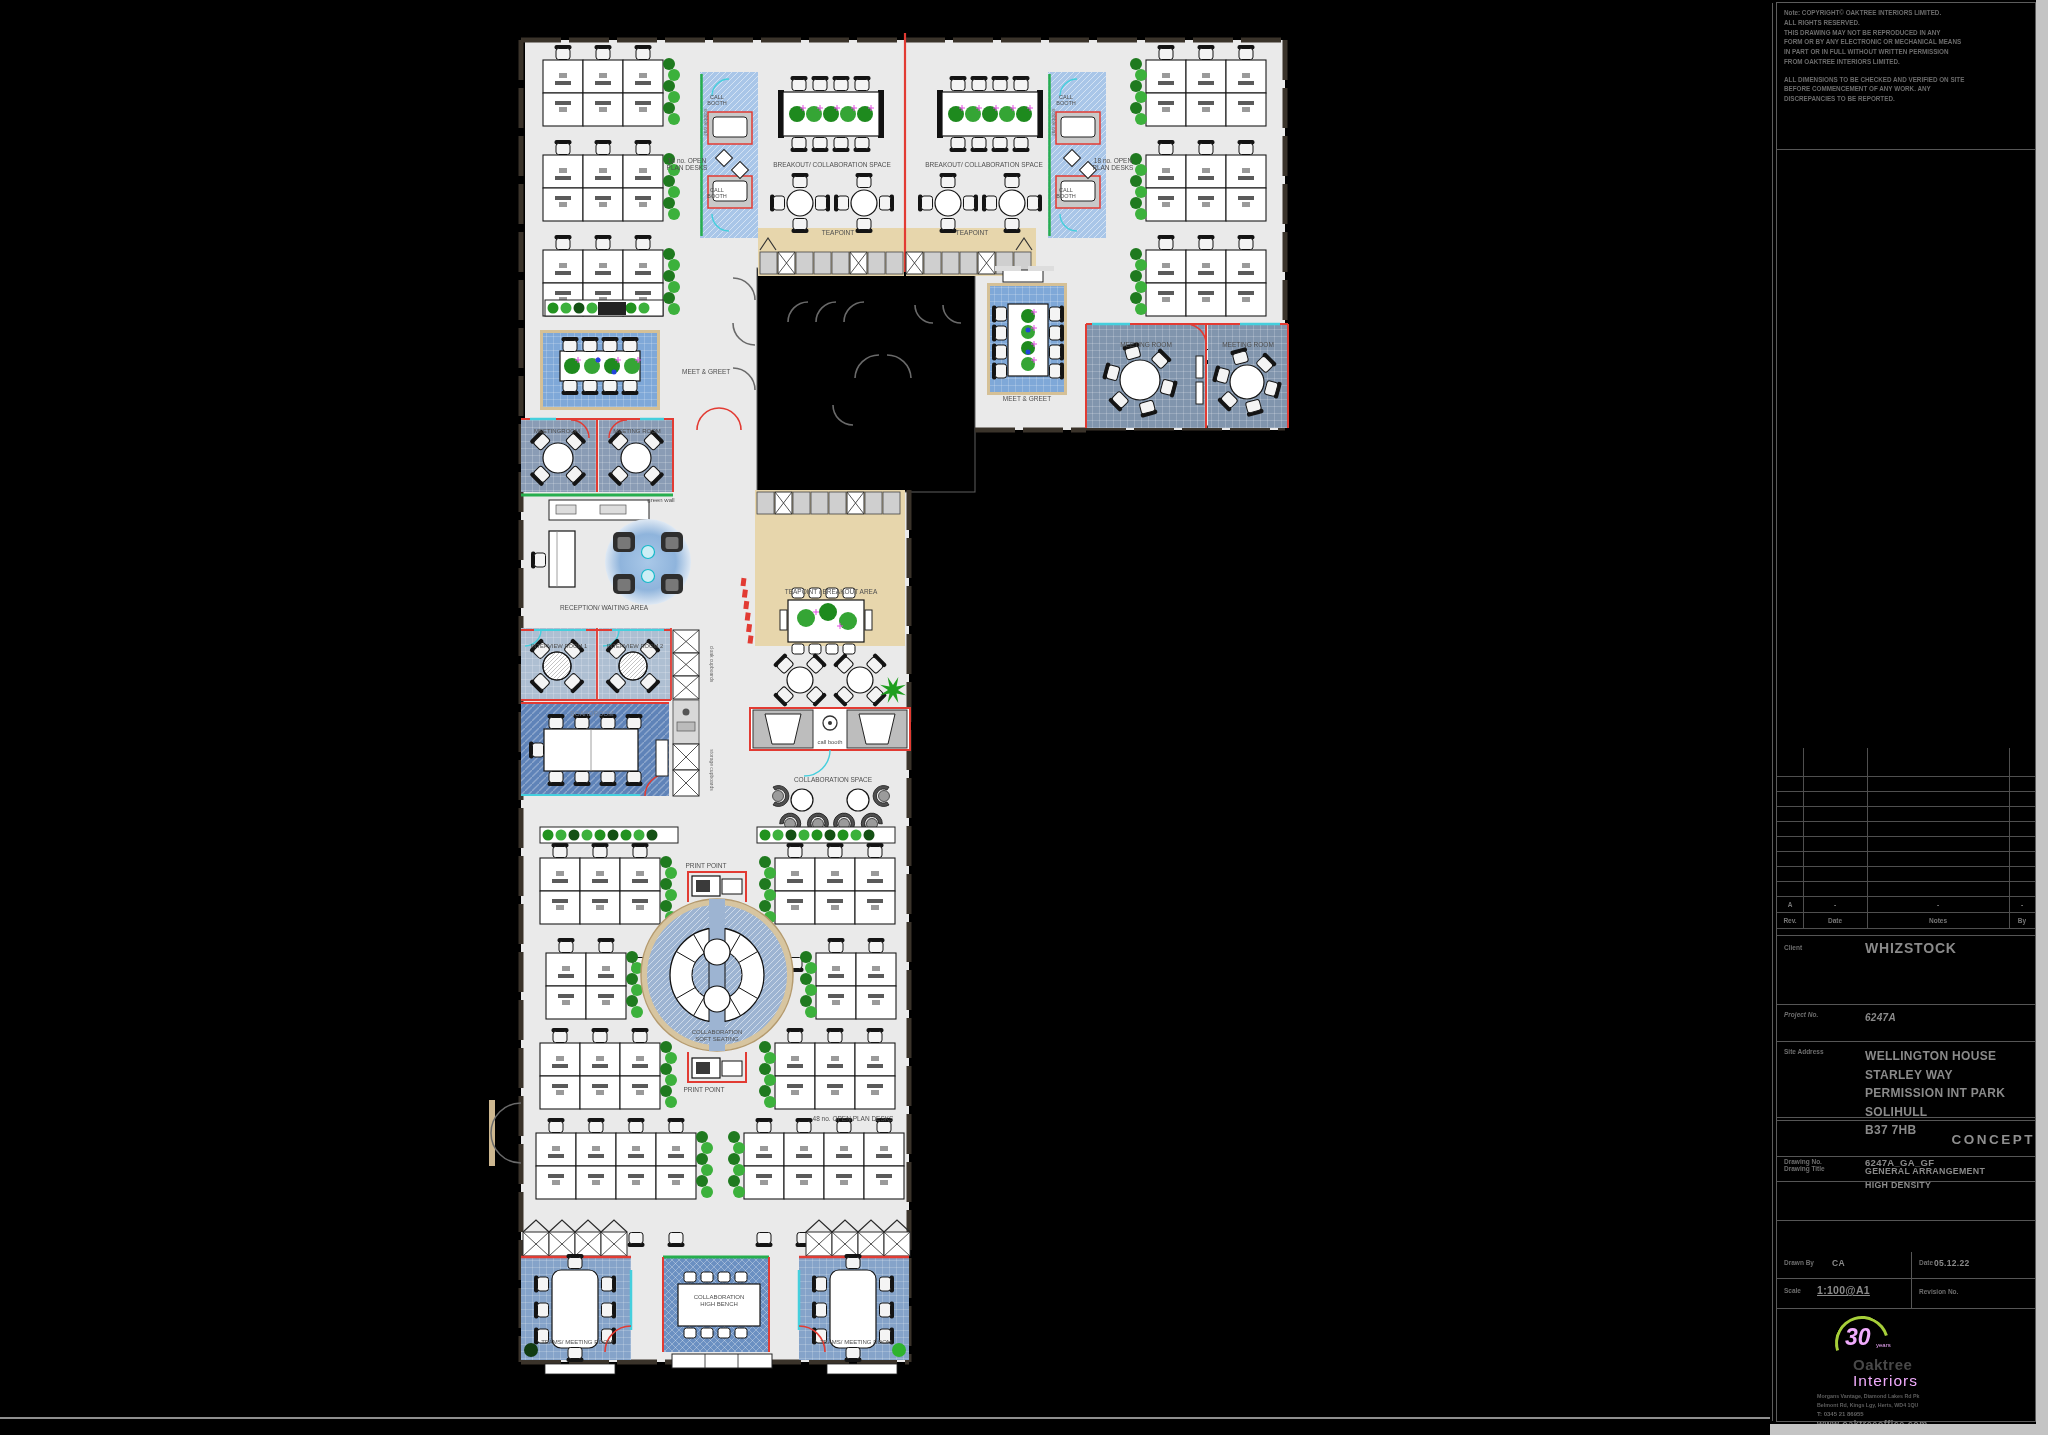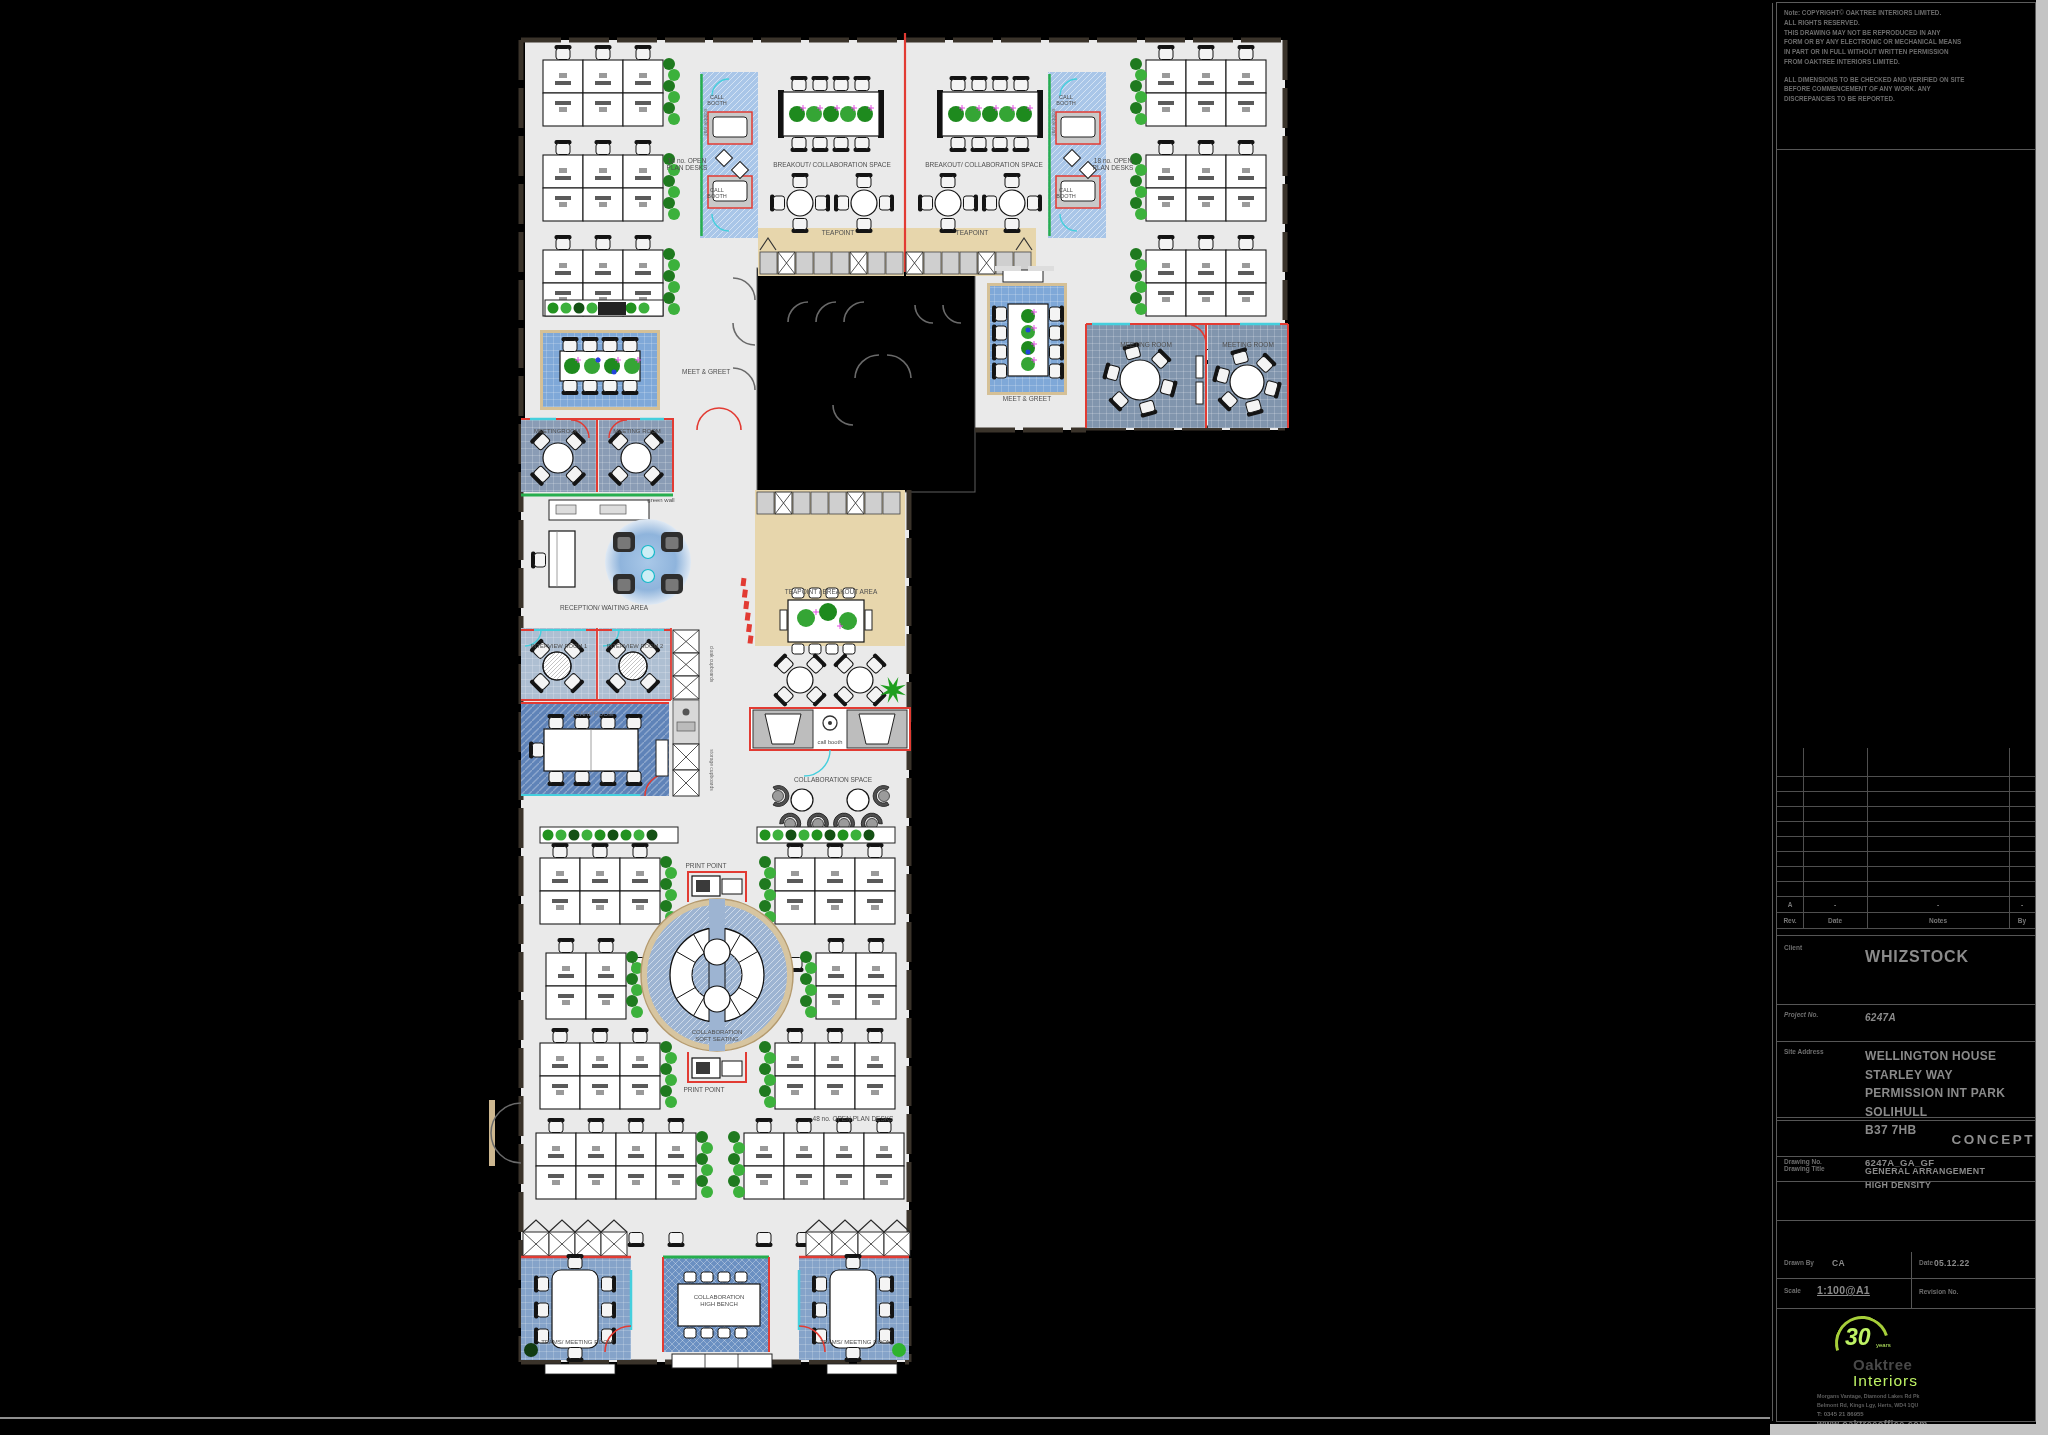--- a/index.html
+++ b/index.html
@@ -17,21 +17,21 @@
   .notes{font-size:6.3px;line-height:1.55;color:#6b6b6b;font-weight:bold;padding:5px 7px;}
   .revgrid{position:absolute;left:0;right:0;}
   .revrow{position:absolute;left:0;right:0;border-top:1px solid #4f4f4f;height:15px;}
   .rc{position:absolute;top:0;bottom:0;border-left:1px solid #4f4f4f;}
   .revtxt{font-size:6.5px;color:#777;font-weight:bold;line-height:15px;}
   .cA{left:0;width:26px;text-align:center;}
   .cB{left:26px;width:64px;text-align:center;}
   .cC{left:90px;width:142px;text-align:center;}
   .cD{left:232px;right:0;text-align:center;}
   .concept{font-size:13.5px;font-weight:bold;letter-spacing:2.5px;color:#8f8f8f;text-align:right;}
-  .logoGreen{color:#bef264;}
+  .logoGreen{color:#f0abfc;}
   .badge{position:absolute;width:48px;height:48px;border-radius:50%;
          border:3px solid transparent;border-top-color:#a6ce39;border-left-color:#a6ce39;
          transform:rotate(28deg);}
   .gray-strip{position:absolute;background:#c4c4c4;}
 </style>
 </head>
 <body>
 
 <div id="sheet">
 
@@ -1056,21 +1056,21 @@
       <div class="revrow" style="top:164px;border-bottom:1px solid #4f4f4f;">
         <span class="revtxt cA abs">Rev.</span>
         <span class="revtxt cB abs">Date</span>
         <span class="revtxt cC abs">Notes</span>
         <span class="revtxt cD abs">By</span>
       </div>
     </div>
 
     <div class="sec" style="top:932px;height:68px;border-top:1px solid #565656;">
       <span class="lbl abs" style="left:7px;top:8px;">Client</span>
-      <span class="val abs" style="left:88px;top:12px;font-size:16px;letter-spacing:.8px;text-align:center;">WHIZSTOCK</span>
+      <span class="val abs" style="left:88px;top:4px;font-size:14px;letter-spacing:.8px;text-align:center;">WHIZSTOCK</span>
     </div>
 
     <div class="sec" style="top:1000px;height:38px;font-style:italic;">
       <span class="lbl abs" style="left:7px;top:8px;">Project No.</span>
       <span class="val abs" style="left:88px;top:9px;font-size:10px;">6247A</span>
     </div>
 
     <div class="sec" style="top:1038px;height:76px;">
       <span class="lbl abs" style="left:7px;top:7px;">Site Address</span>
       <div class="val abs" style="left:88px;top:6px;font-size:12px;line-height:1.55;">

